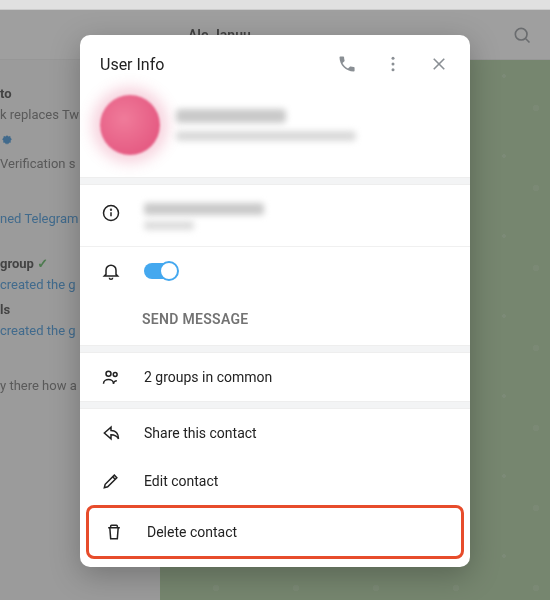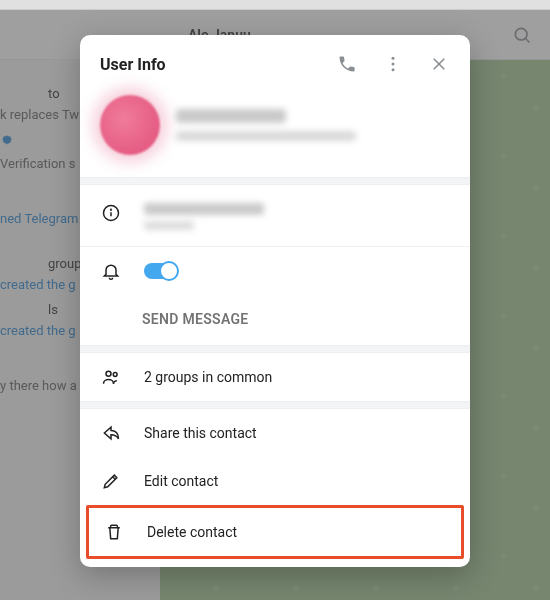--- a/index.html
+++ b/index.html
@@ -8,35 +8,35 @@
     font-family: -apple-system, BlinkMacSystemFont, "Segoe UI", Roboto, Arial, sans-serif;
     background: #f5f5f5; position: relative;
   }
   .bg { position: absolute; inset: 0; }
   .bg-top { height: 10px; background: #e0e0e0; border-bottom: 1px solid #ccc; }
   .bg-header { height: 50px; background: #fff; display: flex; align-items: center; padding: 0 18px; border-bottom: 1px solid #eee; }
   .bg-header .name { margin-left: 170px; font-weight: 600; font-size: 14px; color: #333; }
   .bg-header .search { margin-left: auto; }
   .bg-body { position: absolute; top: 60px; bottom: 0; left: 0; right: 0; display: flex; }
   .bg-side { width: 160px; padding: 16px 8px 0 0; font-size: 13px; color: #333; }
-  .bg-side .title { font-weight: 400; margin: 10px 0 6px; padding-left: 48px; }
+  .bg-side .title { font-weight: 700; margin: 10px 0 6px; }
   .bg-side .line { color: #666; margin-bottom: 8px; white-space: nowrap; overflow: hidden; }
   .bg-side .link { color: #2f8bd6; white-space: nowrap; overflow: hidden; }
   .bg-side .verif { margin-top: 12px; color: #666; }
   .bg-side .verif svg { vertical-align: middle; }
   .bg-chat { flex: 1; background: #a5c896; background-image: radial-gradient(circle at 30% 20%, rgba(255,255,255,0.15) 2px, transparent 2px), radial-gradient(circle at 70% 60%, rgba(255,255,255,0.12) 3px, transparent 3px); background-size: 80px 80px; }
   .dim { position: absolute; inset: 0; background: rgba(80,80,80,0.55); top: 10px; }
 
   .modal {
     position: absolute; left: 80px; top: 35px; width: 390px;
     background: #fff; border-radius: 10px; box-shadow: 0 8px 30px rgba(0,0,0,0.25);
     overflow: hidden;
   }
   .modal-header { display: flex; align-items: center; padding: 18px 20px 14px; }
-  .modal-title { font-size: 16px; font-weight: 700; color: #222; }
+  .modal-title { font-size: 16px; font-weight: 400; color: #222; }
   .modal-header .actions { margin-left: auto; display: flex; gap: 24px; align-items: center; }
   .icon-btn { width: 22px; height: 22px; display: flex; align-items: center; justify-content: center; cursor: pointer; color: #8a8f94; }
 
   .profile { display: flex; align-items: center; padding: 6px 20px 22px; gap: 16px; }
   .avatar { width: 60px; height: 60px; border-radius: 50%; background: radial-gradient(circle at 40% 40%, #f07b9a, #e14f7a); filter: blur(1px); position: relative; }
   .avatar::after { content: ""; position: absolute; inset: 0; border-radius: 50%; box-shadow: 0 0 14px 8px rgba(224,80,122,0.25); }
   .profile-lines .l1 { width: 110px; height: 14px; background: #c9c9c9; border-radius: 4px; filter: blur(3px); margin-bottom: 8px; }
   .profile-lines .l2 { width: 180px; height: 10px; background: #d9d9d9; border-radius: 4px; filter: blur(3px); }
 
   .sep { height: 8px; background: #f3f4f5; border-top: 1px solid #eee; border-bottom: 1px solid #eee; }
@@ -47,21 +47,21 @@
   .row.thin-border { border-bottom: 1px solid #f0f0f0; }
   .row.info .blur1 { width: 120px; height: 12px; background: #c9c9c9; border-radius: 3px; filter: blur(3px); margin-bottom: 6px; }
   .row.info .blur2 { width: 50px; height: 9px; background: #dcdcdc; border-radius: 3px; filter: blur(3px); }
   .row.info { align-items: flex-start; padding-top: 18px; padding-bottom: 16px; }
 
   .toggle { width: 34px; height: 16px; background: #44a8ef; border-radius: 10px; position: relative; }
   .toggle::after { content: ""; position: absolute; right: -1px; top: -2px; width: 20px; height: 20px; background: #fff; border-radius: 50%; border: 2px solid #44a8ef; box-sizing: border-box; }
 
   .send-row { padding: 16px 20px 18px 62px; font-size: 14px; font-weight: 600; color: #737373; letter-spacing: 0.3px; }
 
-  .highlight { border: 3px solid #e74c2b; margin: 0 6px 8px; border-radius: 2px; }
+  .highlight { border: 3px solid #e74c2b; margin: 0 6px 8px; border-radius: 8px; }
   .highlight .row { padding: 14px 14px; }
 
   svg { display: block; }
 </style>
 </head>
 <body>
 
 <div class="bg">
   <div class="bg-top"></div>
   <div class="bg-header">

